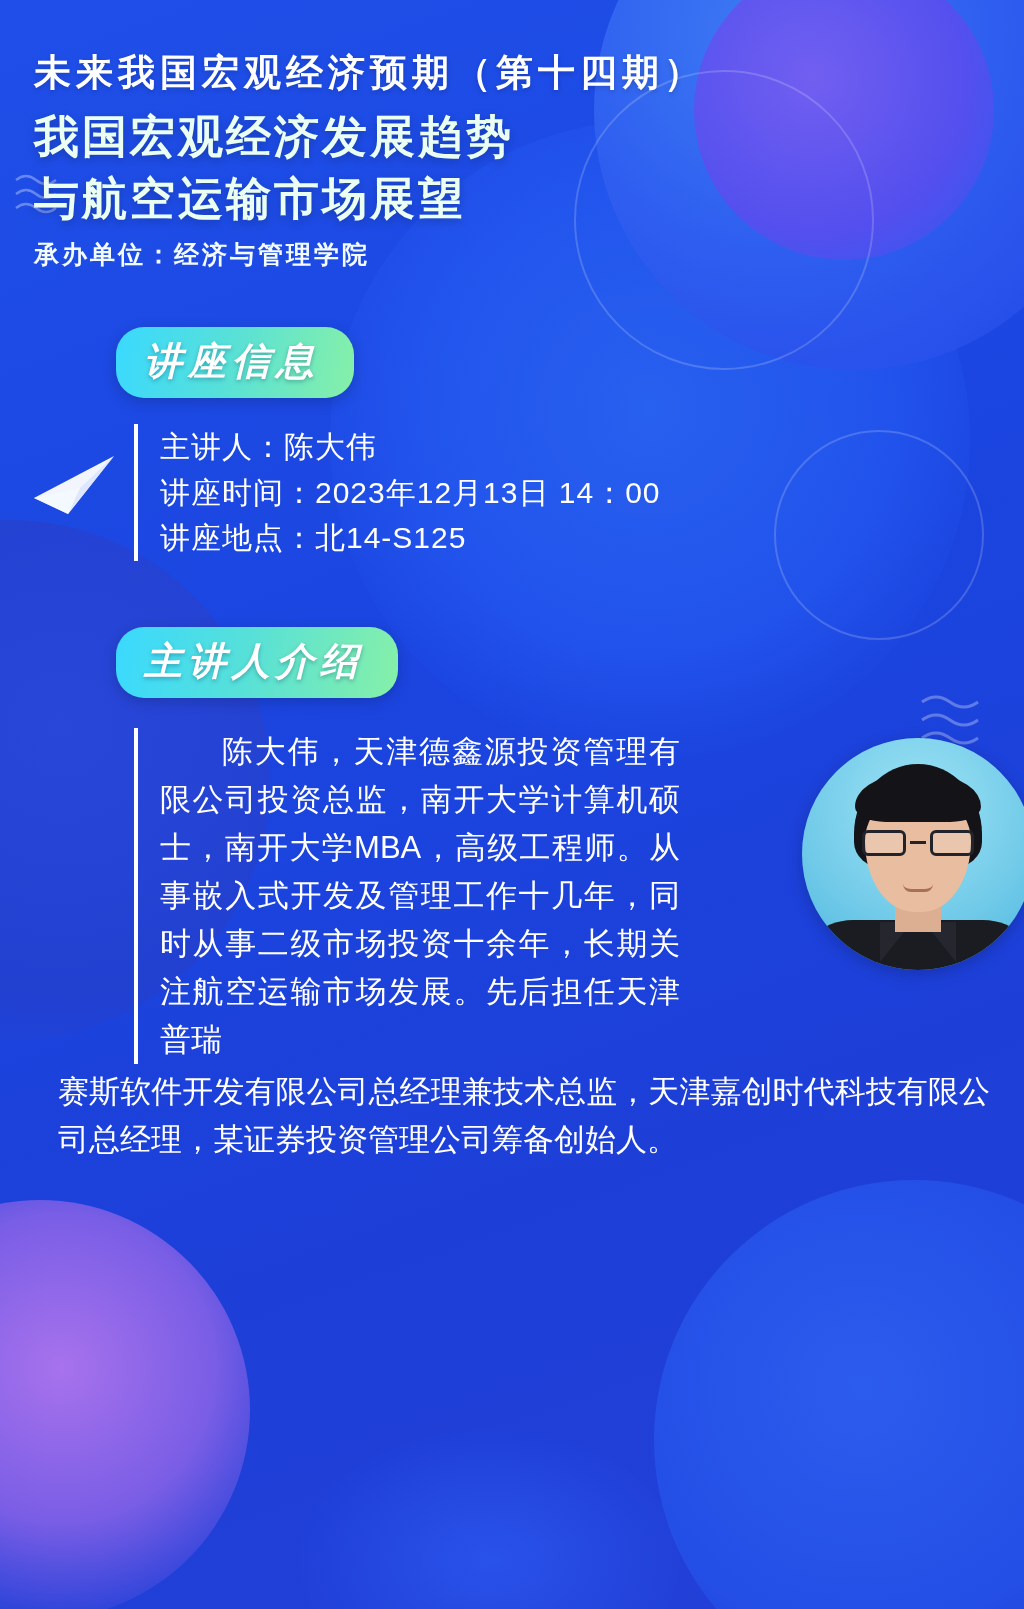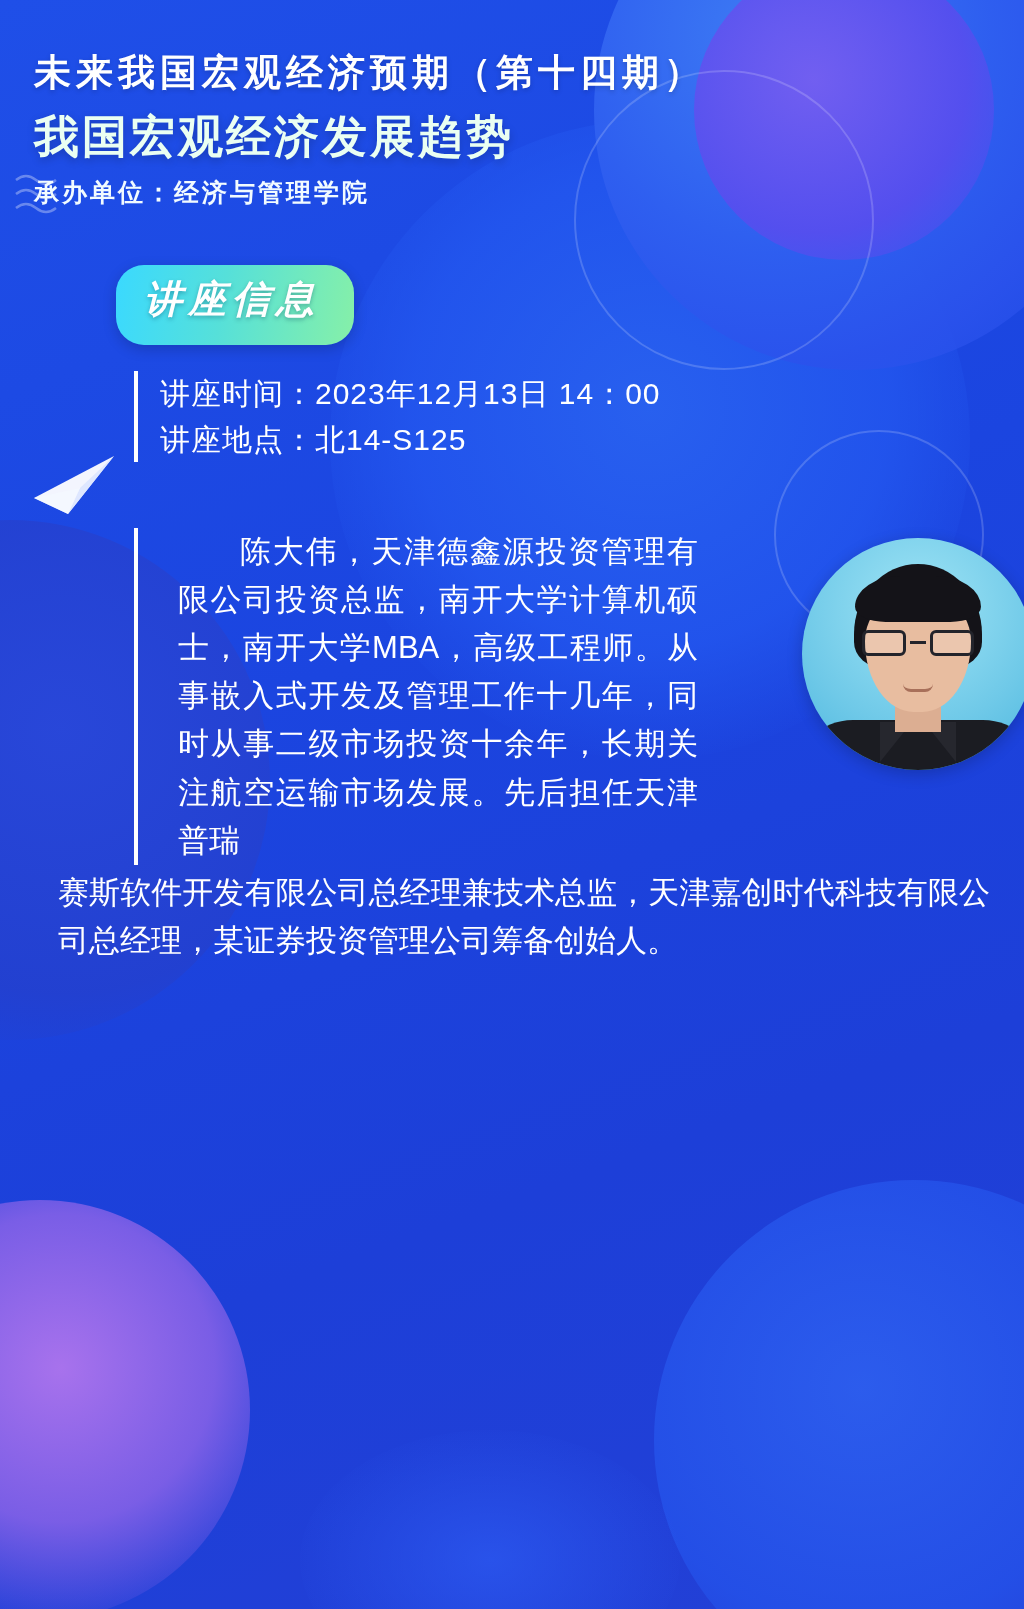--- a/index.html
+++ b/index.html
@@ -118,21 +118,21 @@
     letter-spacing: 3px;
     color: #f2fbff;
   }
   .org-line.second { margin-top: 8px; }
 
   
   .pill-wrap { margin-left: 82px; position: relative; }
   .pill {
     display: inline-block;
     position: relative;
-    padding: 9px 34px 20px 28px;
+    padding: 9px 34px 11px 28px;
     border-radius: 28px 28px 28px 28px;
     background: linear-gradient(100deg, #3ad9ff 0%, #56e0d9 45%, #86f0a8 100%);
     box-shadow: 0 4px 14px rgba(0,0,0,.18);
   }
   .pill span {
     position: relative;
     font-family: "Liberation Serif", serif;
     font-weight: bold;
     font-style: italic;
     font-size: 38px;
@@ -169,21 +169,21 @@
   .outline-block .row {
     font-size: 30px;
     line-height: 1.58;
     letter-spacing: 1px;
   }
 
   .speaker-area {
     position: relative;
     margin-top: 30px;
     margin-left: 100px;
-    padding-left: 40px;
+    padding-left: 22px;
     border-left: 4px solid #ffffff;
     min-height: 300px;
   }
   .speaker-text {
     font-size: 31px;
     line-height: 1.55;
     color: #ffffff;
     letter-spacing: 0px;
     text-align: justify;
     text-indent: 62px;
@@ -290,40 +290,47 @@
     <polygon points="40,62 86,4 52,36" fill="#dbe6ff" opacity=".9"></polygon>
     <polygon points="6,46 52,36 40,62" fill="#f4f8ff" opacity=".75"></polygon>
   </svg>
 
   <div class="content">
 
     <div class="kicker">未来我国宏观经济预期（第十四期）</div>
 
     <div class="main-title">
       <span class="line1">我国宏观经济发展趋势</span>
+      <span class="line2">与航空运输市场展望</span>
     </div>
 
     <div class="org-line second">承办单位：经济与管理学院</div>
 
     <div class="sec-info">
       <div class="pill-wrap">
         <div class="pill">
           <span>讲座信息</span>
         </div>
       </div>
       <div class="info-block">
+        <div class="row">主讲人：陈大伟</div>
         <div class="row">讲座时间：2023年12月13日 14：00</div>
         <div class="row">讲座地点：北14-S125</div>
       </div>
     </div>
 
     <div class="sec-outline">
     </div>
 
     <div class="sec-speaker">
+      <div class="pill-wrap">
+        <div class="pill">
+          <span>主讲人介绍</span>
+        </div>
+      </div>
 
       <div class="speaker-area">
         <div class="photo">
           <div class="p-shirt"></div>
           <div class="p-collar-l"></div>
           <div class="p-collar-r"></div>
           <div class="p-neck"></div>
           <div class="p-hair"></div>
           <div class="p-face"></div>
           <div class="p-fringe"></div>

